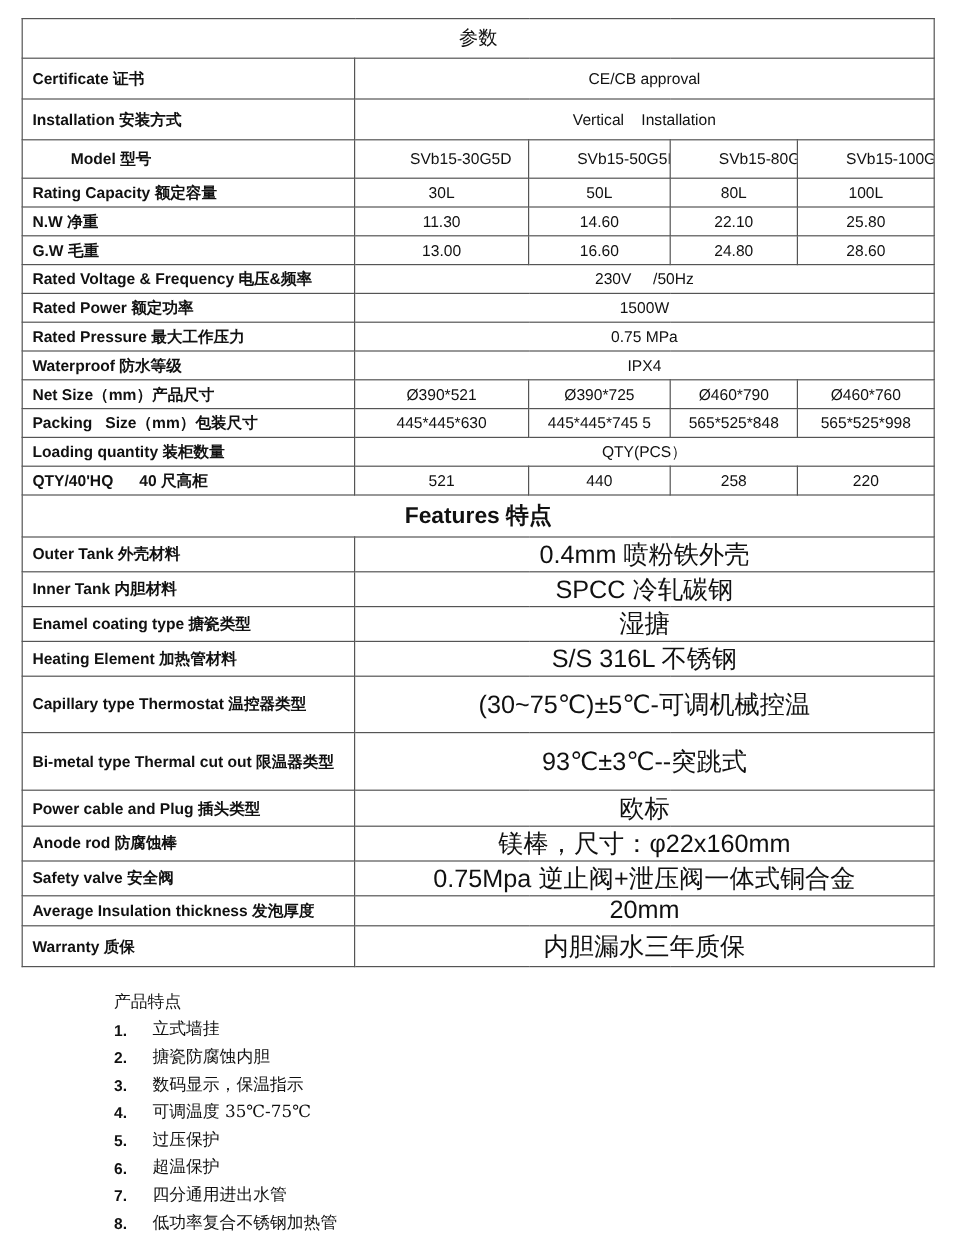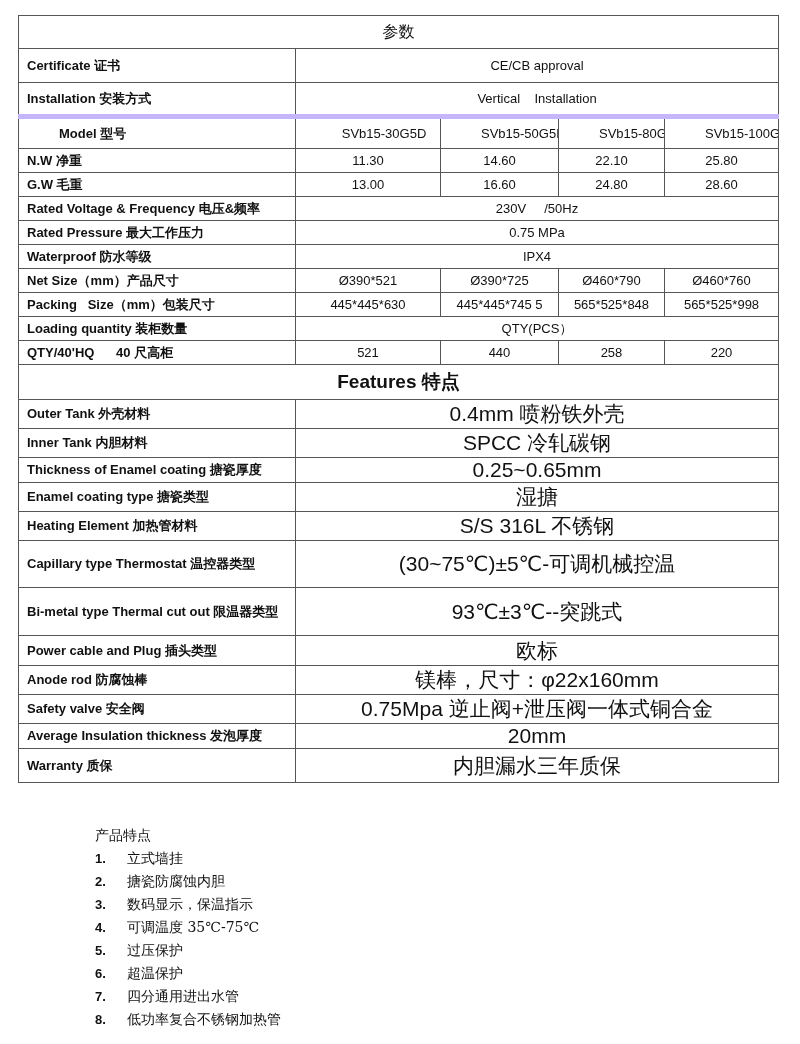--- a/index.html
+++ b/index.html
@@ -7,21 +7,21 @@
          font-family: "Liberation Sans", "DejaVu Sans", sans-serif; color: #111; }
   .spec-table { position: absolute; left: 18px; top: 15px; width: 760px;
                 border-collapse: collapse; table-layout: fixed; }
   .spec-table td { border: 1px solid #555; padding: 0 8px; font-size: 13px;
                    vertical-align: middle; white-space: nowrap; overflow: hidden; }
   .spec-table td.label { font-weight: bold; text-align: left; }
   .spec-table td.val { text-align: center; font-weight: normal; }
   .spec-table td.title { text-align: center; font-size: 16px; font-family: Liberation Mono, monospace; }
   .spec-table td.section { font-size: 19px; font-weight: bold; text-align: center; padding-left: 8px; }
   .spec-table td.fval { text-align: center; font-size: 21px; }
-  .spec-table tr.border-top-dark td { border-top: 5px solid #c4b5fd; padding-left: 40px; }
+  .spec-table tr.border-top-dark td { border-top: 1px solid #c4b5fd; padding-left: 40px; }
   .notes { position: absolute; left: 95px; top: 824px; font-family: "DejaVu Serif", serif; }
   .notes .notes-title { font-size: 14px; height: 23px; line-height: 23px; }
   .notes ol { list-style: none; margin: 0; padding: 0; }
   .notes li { font-size: 14px; height: 23px; line-height: 23px; display: flex; }
   .notes li .num { width: 32px; font-family: "Liberation Sans", sans-serif; font-weight: bold; font-size: 13px; }
 </style>
 </head>
 <body>
 
 <table class="spec-table">
@@ -45,38 +45,49 @@
     <td colspan="4" class="val">Vertical&nbsp;&nbsp;&nbsp;&nbsp;Installation</td>
   </tr>
   <tr style="height:32px" class="border-top-dark">
     <td class="label">Model 型号</td>
     <td class="val">SVb15-30G5D</td>
     <td class="val">SVb15-50G5D</td>
     <td class="val">SVb15-80G8D</td>
     <td class="val">SVb15-100G8D</td>
   </tr>
   <tr style="height:24px">
+    <td class="label">Rating Capacity 额定容量</td>
+    <td class="val">30L</td>
+    <td class="val">50L</td>
+    <td class="val">80L</td>
+    <td class="val">100L</td>
+  </tr>
+  <tr style="height:24px">
     <td class="label">N.W 净重</td>
     <td class="val">11.30</td>
     <td class="val">14.60</td>
     <td class="val">22.10</td>
     <td class="val">25.80</td>
   </tr>
   <tr style="height:24px">
     <td class="label">G.W 毛重</td>
     <td class="val">13.00</td>
     <td class="val">16.60</td>
     <td class="val">24.80</td>
     <td class="val">28.60</td>
   </tr>
   <tr style="height:24px">
     <td class="label">Rated Voltage &amp; Frequency 电压&amp;频率</td>
     <td colspan="4" class="val">230V&nbsp;&nbsp;&nbsp;&nbsp;&nbsp;/50Hz</td>
   </tr>
   <tr style="height:24px">
+    <td class="label">Rated Power 额定功率</td>
+    <td colspan="4" class="val">1500W</td>
+  </tr>
+  <tr style="height:24px">
     <td class="label">Rated Pressure  最大工作压力</td>
     <td colspan="4" class="val">0.75 MPa</td>
   </tr>
   <tr style="height:24px">
     <td class="label">Waterproof  防水等级</td>
     <td colspan="4" class="val">IPX4</td>
   </tr>
   <tr style="height:24px">
     <td class="label">Net Size（mm）产品尺寸</td>
     <td class="val">Ø390*521</td>
@@ -105,24 +116,20 @@
   <tr style="height:35px">
     <td colspan="5" class="section">Features 特点</td>
   </tr>
   <tr style="height:24px">
     <td class="label">Outer Tank 外壳材料</td>
     <td colspan="4" class="fval">0.4mm 喷粉铁外壳</td>
   </tr>
   <tr style="height:24px">
     <td class="label">Inner Tank  内胆材料</td>
     <td colspan="4" class="fval">SPCC 冷轧碳钢</td>
-  </tr>
-  <tr style="height:24px">
-    <td class="label">Thickness of Enamel coating 搪瓷厚度</td>
-    <td colspan="4" class="fval">0.25~0.65mm</td>
   </tr>
   <tr style="height:24px">
     <td class="label">Enamel coating type 搪瓷类型</td>
     <td colspan="4" class="fval">湿搪</td>
   </tr>
   <tr style="height:24px">
     <td class="label">Heating Element 加热管材料</td>
     <td colspan="4" class="fval">S/S 316L  不锈钢</td>
   </tr>
   <tr style="height:47px">

